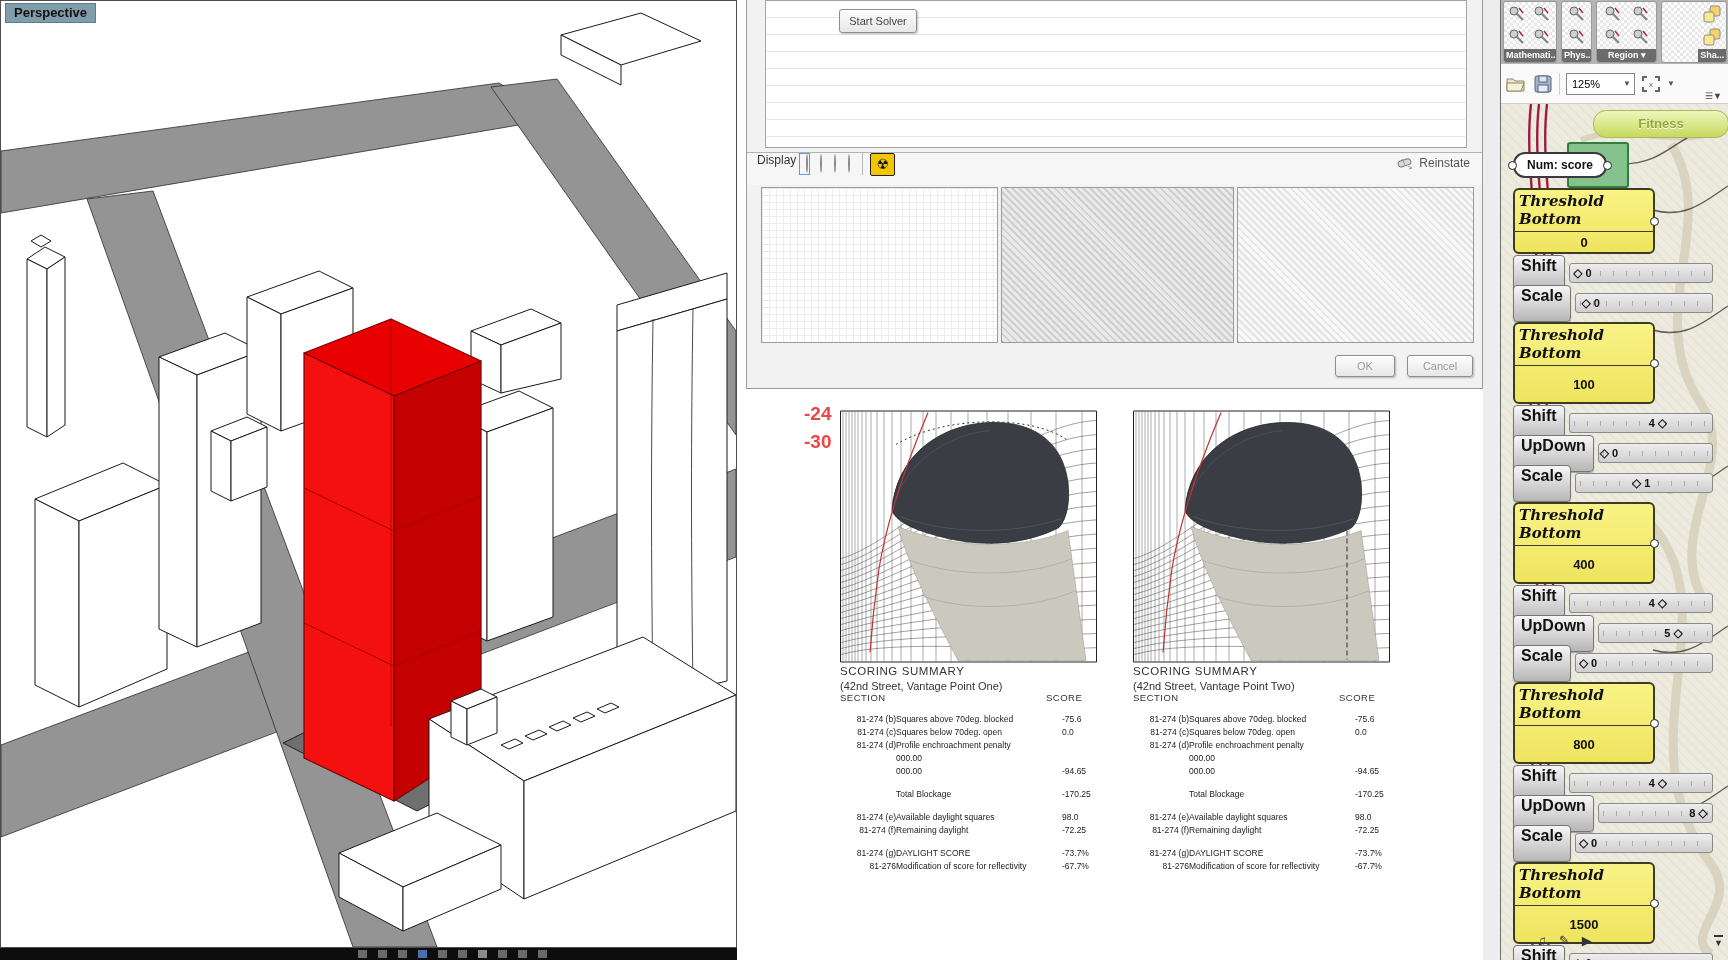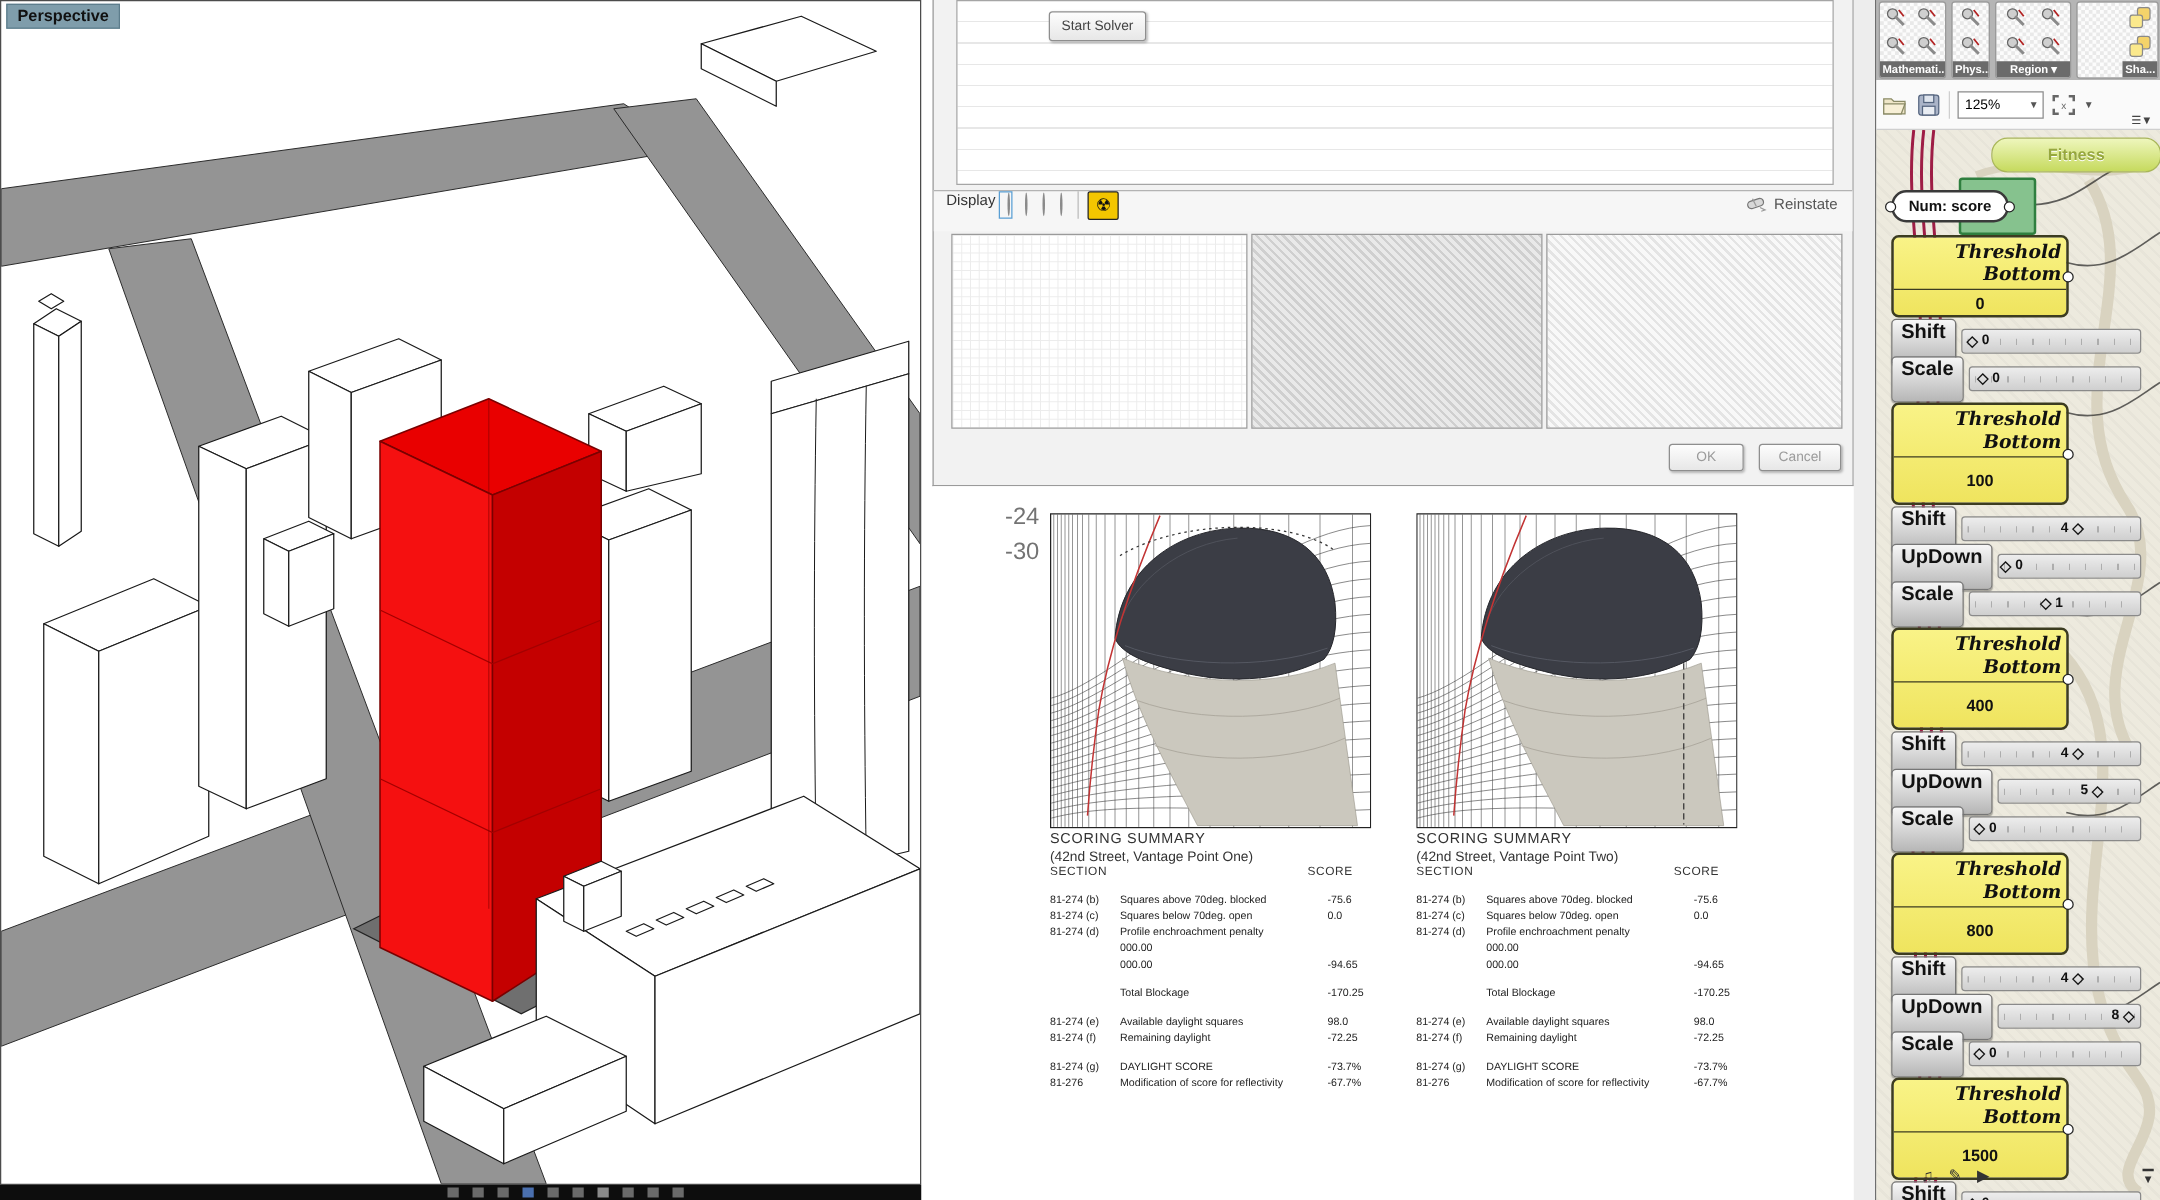--- a/index.html
+++ b/index.html
@@ -49,30 +49,30 @@
   .pv1{width:237px;background:#fff;
        background-image:linear-gradient(#ececec 1px,transparent 1px),
                         linear-gradient(90deg,#ececec 1px,transparent 1px);background-size:7px 7px;}
   .pv2{width:233px;background:repeating-linear-gradient(45deg,#cfcfcf 0 2px,#e9e9e9 2px 5px);}
   .pv3{width:237px;background:repeating-linear-gradient(45deg,#e4e4e4 0 2px,#f8f8f8 2px 5px);}
   #ok-btn{position:absolute;left:588px;top:355px;width:58px;height:20px;line-height:20px;color:#9b9b9b;}
   #cancel-btn{position:absolute;left:660px;top:355px;width:64px;height:20px;line-height:20px;color:#9b9b9b;}
 
   
   #reports{position:absolute;left:746px;top:389px;width:754px;height:571px;background:#fff;}
-  .axis-lbl{position:absolute;font-size:19px;color:#737373;}
+  .axis-lbl{position:absolute;font-size:19px;color:#ef4444;font-weight:bold;}
   .wd{position:absolute;top:21px;}
   .report{position:absolute;top:276px;width:268px;color:#2b2b2b;}
   #rep1{left:94px;} #rep2{left:387px;}
   .rep-title{font-size:11.5px;letter-spacing:.6px;color:#333;}
   .rep-sub{font-size:11px;margin-top:3px;color:#333;}
   .rep-head{display:flex;font-size:9.5px;letter-spacing:.5px;color:#333;}
   .rep-head .c2{flex:1;}
   .rep-row{display:flex;font-size:8.5px;line-height:13px;color:#222;}
-  .rep-row .c0{width:56px;} .rep-row .c1{flex:1;} 
+  .rep-row .c0{width:56px;text-align:right;} .rep-row .c1{flex:1;} 
   .c2,.rep-row .cs{width:46px;text-align:left;}
   .rep-row.spacer{height:10px;}
 
   
   #ghpanel{position:absolute;left:1500px;top:0;width:228px;height:960px;background:#b5b5b5;
            border-left:1px solid #6e6e6e;box-sizing:border-box;}
   #gh-toolbar1{position:absolute;left:0;top:0;width:228px;height:64px;background:#b5b5b5;
                display:flex;gap:4px;padding:1px 2px;box-sizing:border-box;}
   .tgroup{background:repeating-conic-gradient(#e9e9e9 0 25%,#fcfcfc 0 50%) 0 0/6px 6px;
           border:1px solid #9a9a9a;border-radius:3px;display:flex;flex-direction:column;
@@ -105,21 +105,21 @@
            border:2px solid #3a3a3a;border-radius:12px;font-weight:bold;font-size:12px;
            line-height:22px;color:#111;}
   #gh-pill::after,#gh-pill::before{content:"";position:absolute;top:7px;width:7px;height:7px;
            background:#fff;border:1.5px solid #222;border-radius:50%;}
   #gh-pill::after{right:-7px;} #gh-pill::before{left:-7px;}
   #gh-components{position:absolute;left:12px;top:84px;width:200px;display:flex;
                  flex-direction:column;gap:8px;}
   .gh-panel{width:138px;background:linear-gradient(#f9f387,#efe45e);border:2px solid #3c3c20;
             border-radius:6px;position:relative;}
   .gh-panel .ptitle{font-family:"DejaVu Serif",serif;font-style:italic;font-weight:bold;
-            font-size:15px;color:#111;text-align:right;padding:2px 4px 3px 4px;
+            font-size:15px;color:#111;text-align:left;padding:2px 4px 3px 4px;
             border-bottom:1.5px solid #3c3c20;}
   .gh-panel .pval{font-weight:bold;font-size:13px;color:#111;text-align:center;
             display:flex;align-items:center;justify-content:center;}
   .gh-panel::after{content:"";position:absolute;right:-6px;top:50%;margin-top:-4px;width:7px;
             height:7px;background:#fff;border:1.5px solid #222;border-radius:50%;}
   .gh-slider{display:flex;align-items:center;height:22px;}
   .gh-slider .slabel{background:linear-gradient(#f7f7f7,#b6b6b6);border:1px solid #767676;
             border-radius:4px;font-weight:bold;font-size:16px;color:#111;padding:1px 7px 16px 7px;
             box-shadow:0 1px 1px rgba(0,0,0,.3);}
   .gh-slider .track{position:relative;flex:1;height:18px;margin-left:4px;border:1px solid #8a8a8a;

